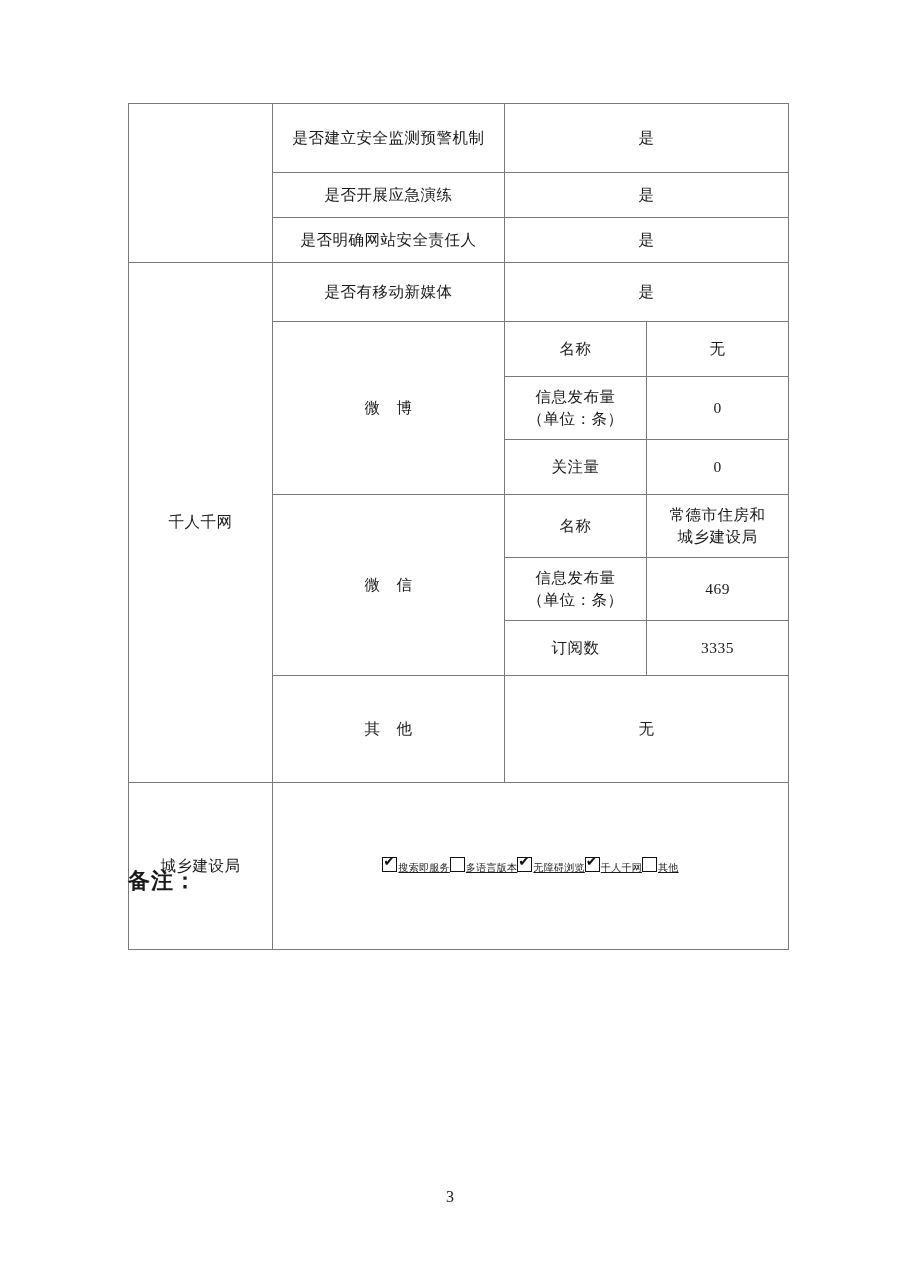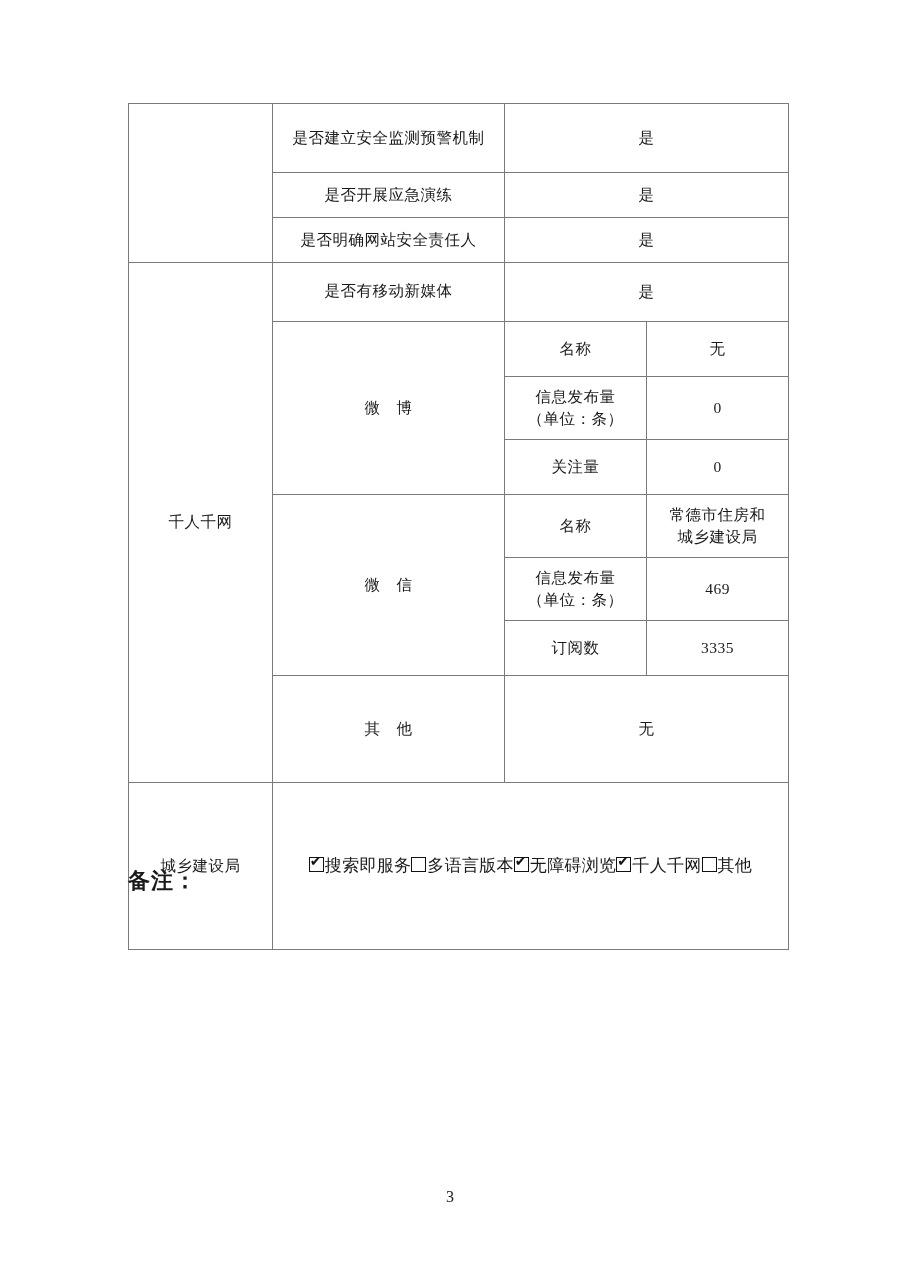--- a/index.html
+++ b/index.html
@@ -51,23 +51,24 @@
   .spaced { letter-spacing: 8px; padding-left: 8px; }
   .innovation-cell {
     height: 156px;
     vertical-align: middle;
     text-align: center;
   }
   .innovation-row-label {
     height: 156px;
   }
   .chk-line {
-    font-size: 17px;
+    font-size: 10px;
     white-space: nowrap;
     letter-spacing: 0.3px;
+    text-decoration: underline;
   }
   .chk {
     display: inline-block;
     width: 13px;
     height: 13px;
     border: 1.4px solid #111;
     position: relative;
     vertical-align: -1px;
     margin-right: 1px;
     background: #fff;
@@ -126,21 +127,21 @@
           <td class="cell-label" style="height:34px;">是否开展应急演练</td>
           <td colspan="2">是</td>
         </tr>
         <tr>
           <td class="cell-label" style="height:34px;text-align:center;">是否明确网站安全责任人</td>
           <td colspan="2">是</td>
         </tr>
 
         <tr>
           <td rowspan="8" class="cell-label">千人千网</td>
-          <td class="cell-label" style="height:48px;font-family:Liberation Mono, monospace;">是否有移动新媒体</td>
+          <td class="cell-label" style="height:48px;">是否有移动新媒体</td>
           <td colspan="2">是</td>
         </tr>
 
         <tr>
           <td rowspan="3" class="spaced">微　博</td>
           <td style="height:44px;">名称</td>
           <td>无</td>
         </tr>
         <tr>
           <td class="two-line" style="height:52px;">

